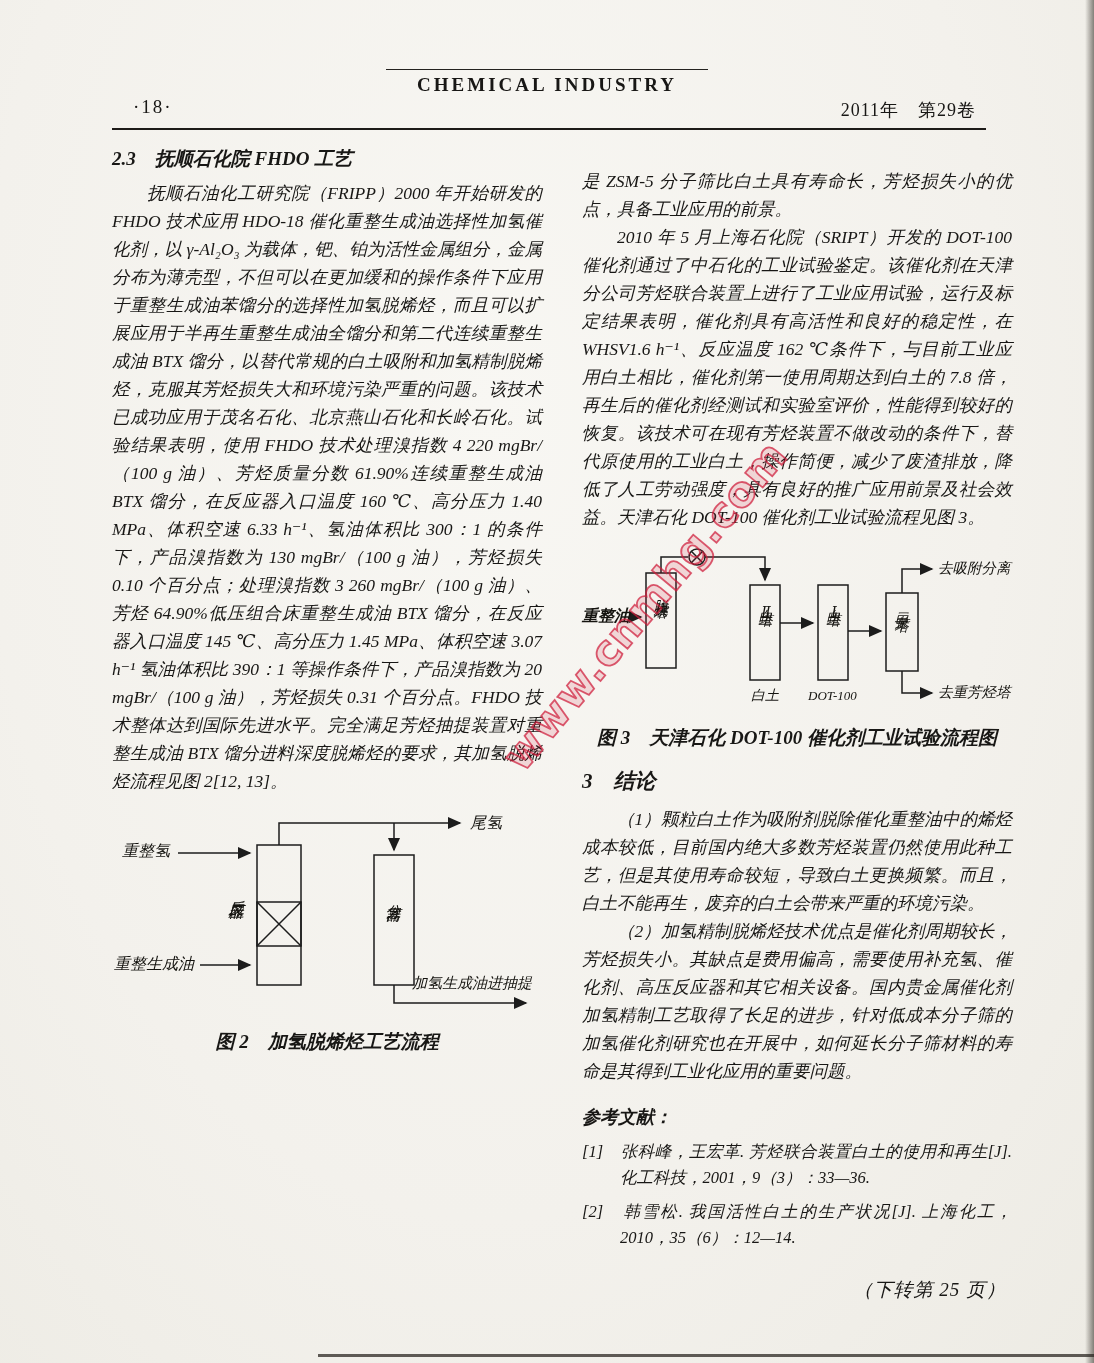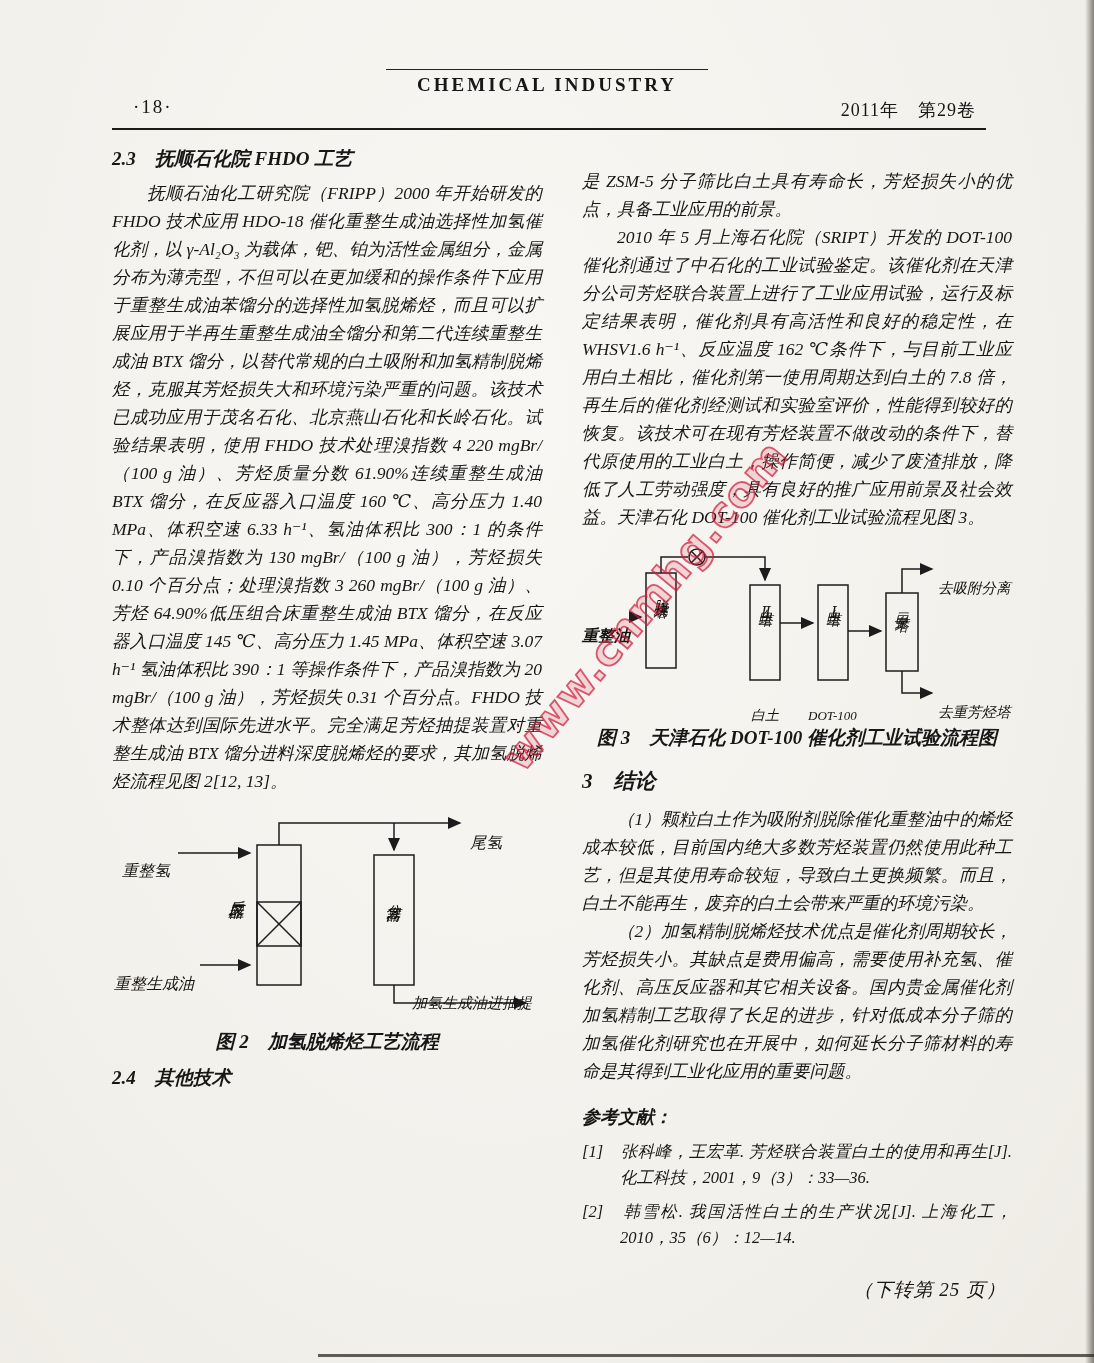--- a/index.html
+++ b/index.html
@@ -30,21 +30,21 @@
   .sec-heading.big { font-size:21px; margin:16px 0 10px 0; }
   .para { font-size:17.5px; line-height:28px; text-align:justify; text-indent:2em; }
   .para.noindent { text-indent:0;margin-top:27px; }
 
   
   .figure { margin:12px 0 10px 0; }
   .fig-canvas { position:relative; margin:0 auto; }
   .fig2-canvas { width:430px; height:212px; }
   .fig3-canvas { width:432px; height:172px; }
   .fig-canvas svg { position:absolute; left:0; top:0; }
-  .flabel { position:absolute; font-size:16px; line-height:1.25; white-space:nowrap; color:#14130f;margin-top:20px; }
+  .flabel { position:absolute; font-size:16px; line-height:1.25; white-space:nowrap; color:#14130f; }
   .vlabel { position:absolute; writing-mode:vertical-rl; text-orientation:upright; line-height:1;
             letter-spacing:2px; white-space:nowrap; color:#14130f; }
   .fig-caption { text-align:center; font-weight:bold; font-size:19px; margin-top:10px; }
 
   
   .ref-heading { font-weight:bold; font-size:18px; margin:20px 0 10px 0; }
   .ref { font-size:16.5px; line-height:26px; text-align:justify;
          padding-left:38px; text-indent:-38px; margin-bottom:8px; }
   .footer-note { text-align:right; font-size:19px; margin-top:26px; padding-right:6px; letter-spacing:1px; }
 
@@ -103,21 +103,20 @@
         <div class="flabel" style="left:10px; top:34px;">重整氢</div>
         <div class="flabel" style="left:2px; top:147px;">重整生成油</div>
         <div class="vlabel" style="left:116px; top:80px; font-size:16px;">反应器</div>
         <div class="vlabel" style="left:273px; top:85px; font-size:15px;">分离器</div>
         <div class="flabel" style="left:358px; top:6px;">尾氢</div>
         <div class="flabel" style="left:300px; top:167px; font-size:15px;">加氢生成油进抽提</div>
       </div>
       <div class="fig-caption">图 2　加氢脱烯烃工艺流程</div>
     </div>
 
-    <div class="sec-heading">2.4　其他技术</div>
   </div>
 
   <div class="col col-right">
     <p class="para noindent">是 ZSM-5 分子筛比白土具有寿命长，芳烃损失小的优点，具备工业应用的前景。</p>
     <p class="para">2010 年 5 月上海石化院（SRIPT）开发的 DOT-100 催化剂通过了中石化的工业试验鉴定。该催化剂在天津分公司芳烃联合装置上进行了工业应用试验，运行及标定结果表明，催化剂具有高活性和良好的稳定性，在 WHSV1.6 h⁻¹、反应温度 162 ℃条件下，与目前工业应用白土相比，催化剂第一使用周期达到白土的 7.8 倍，再生后的催化剂经测试和实验室评价，性能得到较好的恢复。该技术可在现有芳烃装置不做改动的条件下，替代原使用的工业白土，操作简便，减少了废渣排放，降低了人工劳动强度，具有良好的推广应用前景及社会效益。天津石化 DOT-100 催化剂工业试验流程见图 3。</p>
 
     <div class="figure">
       <div class="fig-canvas fig3-canvas">
         <svg width="432" height="172" viewBox="0 0 432 172">
           <defs>

